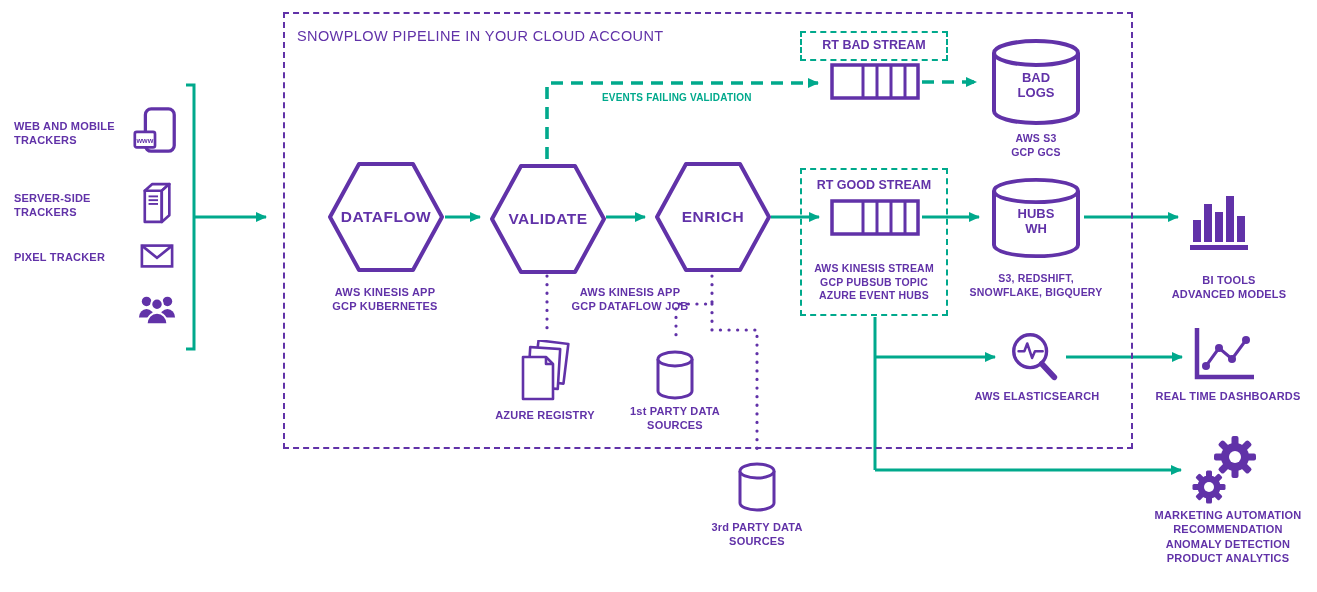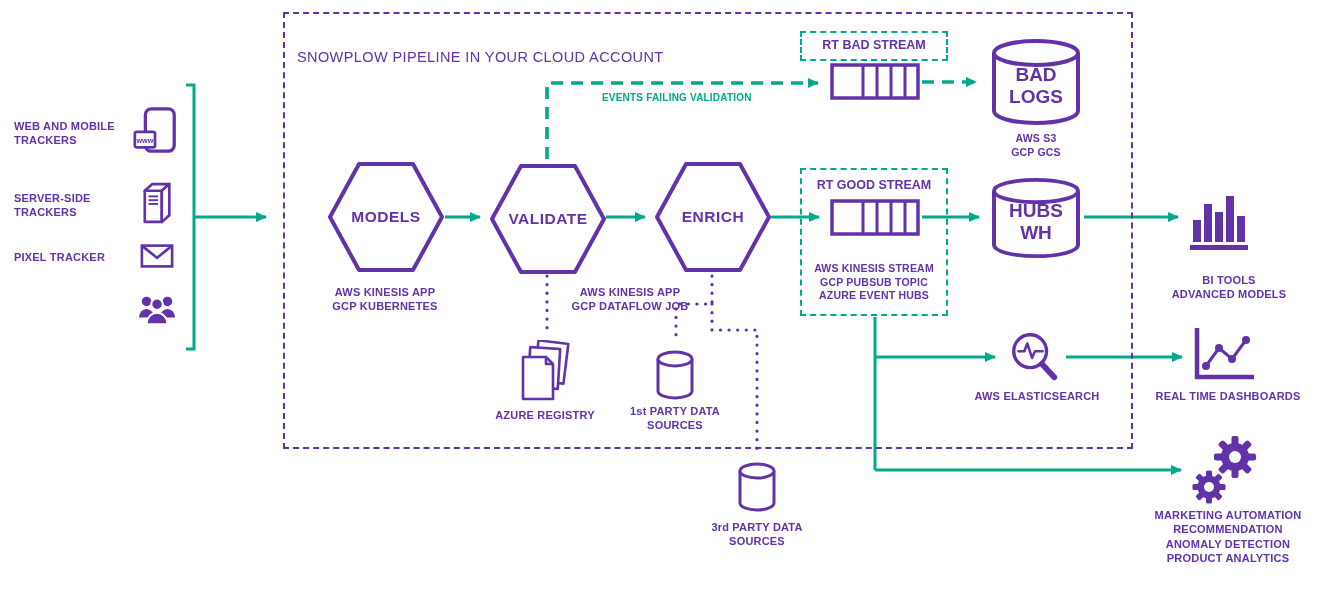--- a/index.html
+++ b/index.html
@@ -11,30 +11,30 @@
   .t  { stroke:var(--teal); stroke-width:3; fill:none; }
   .td { stroke:var(--teal); stroke-width:3.6; fill:none; stroke-dasharray:12 8; }
   .pd { stroke:var(--purple); stroke-width:3.2; fill:none; stroke-dasharray:0.1 8.5; stroke-linecap:round; }
   .ps { stroke:var(--purple); }
   .pf { fill:var(--purple); }
   .wf { fill:#fff; }
   .lbl { position:absolute; color:var(--purple); font-weight:bold; font-size:11px; line-height:1.3;
          white-space:pre-line; letter-spacing:.2px; }
   .ctr { text-align:center; }
   .teal-lbl { color:var(--teal); font-size:10px; }
-  .title { position:absolute; color:var(--purple); font-size:14.5px; letter-spacing:.4px;margin-top:21px; }
+  .title { position:absolute; color:var(--purple); font-size:14.5px; letter-spacing:.4px; }
   .pipeline-box { position:absolute; border:2px dashed var(--purple); }
   .teal-box { position:absolute; border:2px dashed var(--teal); }
   .stream-lbl { position:absolute; color:var(--purple); font-weight:bold; font-size:12.5px; text-align:center; }
   .hex { position:absolute; width:116px; height:112px; display:flex; align-items:center; justify-content:center; }
   .hex svg { position:absolute; left:0; top:0; width:100%; height:100%; }
   .hex-label { position:relative; color:var(--purple); font-weight:bold; font-size:15.5px; letter-spacing:.5px; }
   .cyl { position:absolute; display:flex; align-items:center; justify-content:center; }
   .cyl svg { position:absolute; left:0; top:0; width:100%; height:100%; }
-  .cyl-label { position:relative; margin-top:8px; color:var(--purple); font-weight:bold; font-size:19px;
+  .cyl-label { position:relative; margin-top:8px; color:var(--purple); font-weight:bold; font-size:13px;
                line-height:1.15; text-align:center; white-space:pre-line; }
 </style>
 </head>
 <body>
 
 <div class="canvas">
 
   <svg class="connectors">
     <defs>
       <marker id="arr" markerWidth="13" markerHeight="12" refX="10" refY="5" orient="auto" markerUnits="userSpaceOnUse">
@@ -112,21 +112,21 @@
     </svg>
   </div>
 
   <div class="pipeline-box" style="left:283px; top:12px; width:850px; height:437px;"></div>
   <div class="title" style="left:297px; top:28px;">SNOWPLOW PIPELINE IN YOUR CLOUD ACCOUNT</div>
 
   <div class="hex" style="left:328px; top:161px;">
     <svg viewBox="0 0 116 112">
         <polygon points="2,56 31,3 85,3 114,56 85,109 31,109" class="ps wf" stroke-width="4" stroke-linejoin="round"></polygon>
       </svg>
-    <span class="hex-label">MODELS</span>
+    <span class="hex-label">DATAFLOW</span>
   </div>
   <div class="hex" style="left:490px; top:163px;">
     <svg viewBox="0 0 116 112">
         <polygon points="2,56 31,3 85,3 114,56 85,109 31,109" class="ps wf" stroke-width="4" stroke-linejoin="round"></polygon>
       </svg>
     <span class="hex-label">VALIDATE</span>
   </div>
   <div class="hex" style="left:655px; top:161px;">
     <svg viewBox="0 0 116 112">
         <polygon points="2,56 31,3 85,3 114,56 85,109 31,109" class="ps wf" stroke-width="4" stroke-linejoin="round"></polygon>
@@ -184,20 +184,22 @@
 GCP GCS</div>
 
   <div class="cyl" style="left:990px; top:177px; width:92px; height:82px;">
     <svg viewBox="0 0 92 88" preserveAspectRatio="none">
       <path d="M4,15 L4,73 A42,12 0 0 0 88,73 L88,15" class="ps wf" stroke-width="4"></path>
       <ellipse cx="46" cy="15" rx="42" ry="12" class="ps wf" stroke-width="4"></ellipse>
     </svg>
     <span class="cyl-label">HUBS
 WH</span>
   </div>
+  <div class="lbl ctr" style="left:956px; top:272px; width:160px; font-size:10.5px;">S3, REDSHIFT,
+SNOWFLAKE, BIGQUERY</div>
 
   <div class="abs" style="left:517px; top:340px;">
     <svg width="56" height="62" viewBox="0 0 56 62">
       <g class="ps wf" stroke-width="2.6" stroke-linejoin="round">
         <rect x="19" y="2" width="30" height="40" transform="rotate(7 34 22)"></rect>
         <rect x="12" y="8" width="30" height="40" transform="rotate(3.5 27 28)"></rect>
         <path d="M6,17 H29 L36,24 V59 H6 Z"></path>
         <path d="M29,17 V24 H36" fill="none"></path>
       </g>
     </svg>

